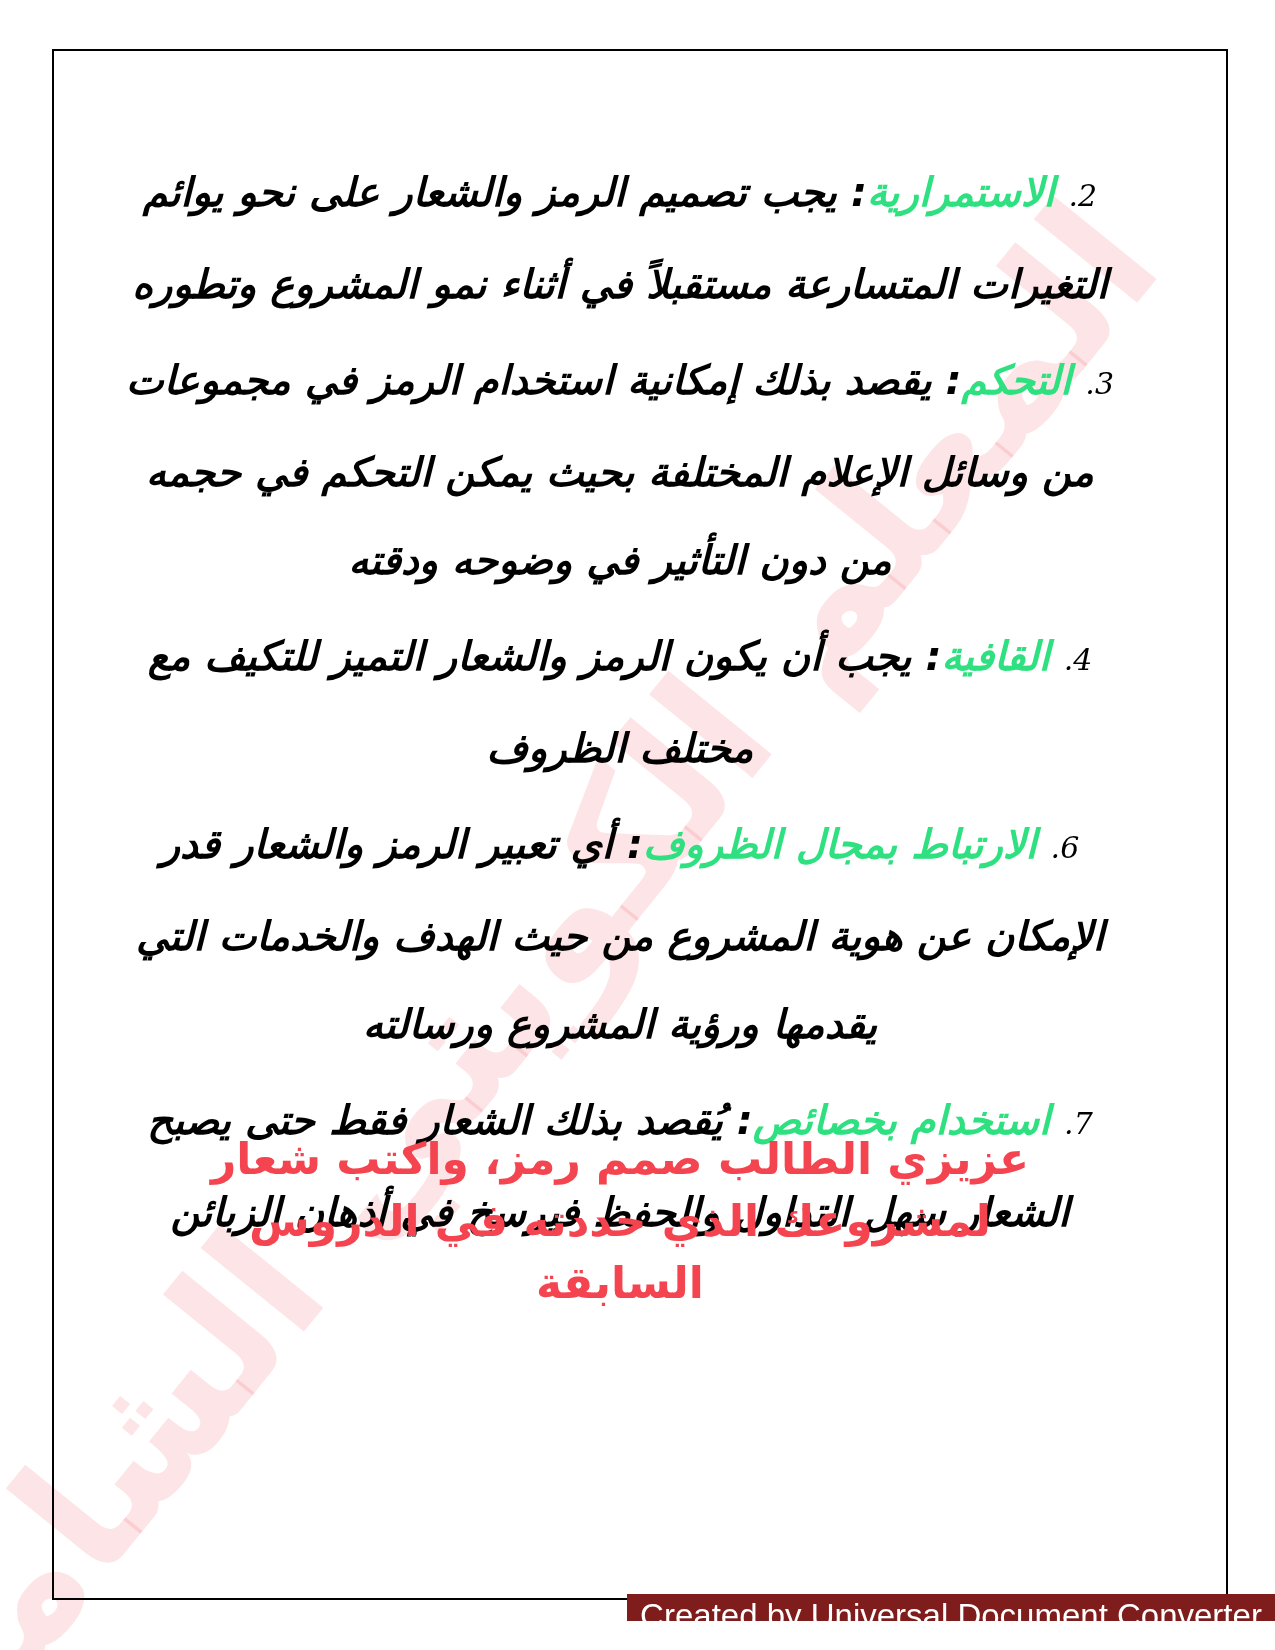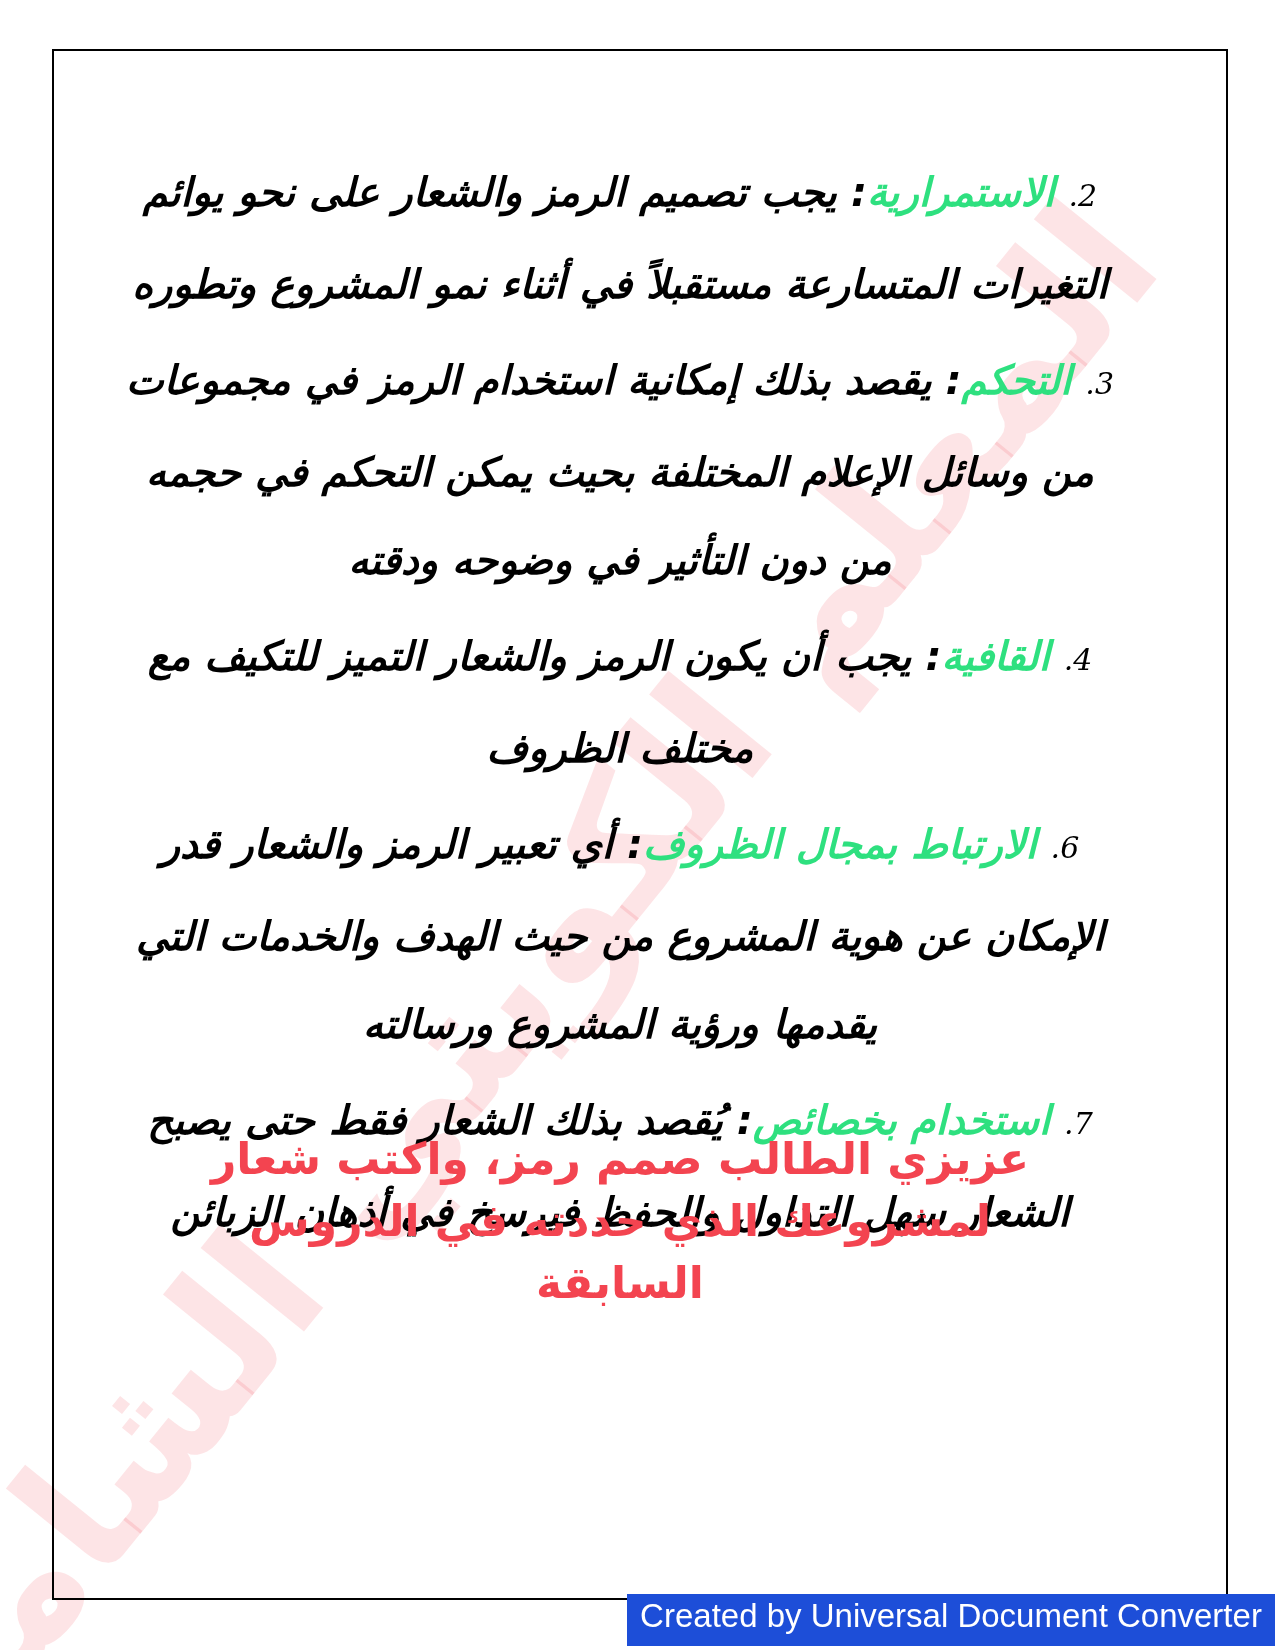--- a/index.html
+++ b/index.html
@@ -79,22 +79,22 @@
     font-weight: bold;
     color: #F34450;
     line-height: 62px;
     z-index: 2;
   }
   .footer-bar {
     position: absolute;
     left: 627px;
     top: 1594px;
     width: 648px;
-    height: 52px;
-    background: #1d4ed8;
+    height: 27px;
+    background: #7f1d1d;
     color: #FFFFFF;
     font-family: "Liberation Sans", sans-serif;
     font-size: 33px;
     line-height: 44px;
     text-align: center;
     white-space: nowrap;
     z-index: 3;
   }
 </style>
 </head>

